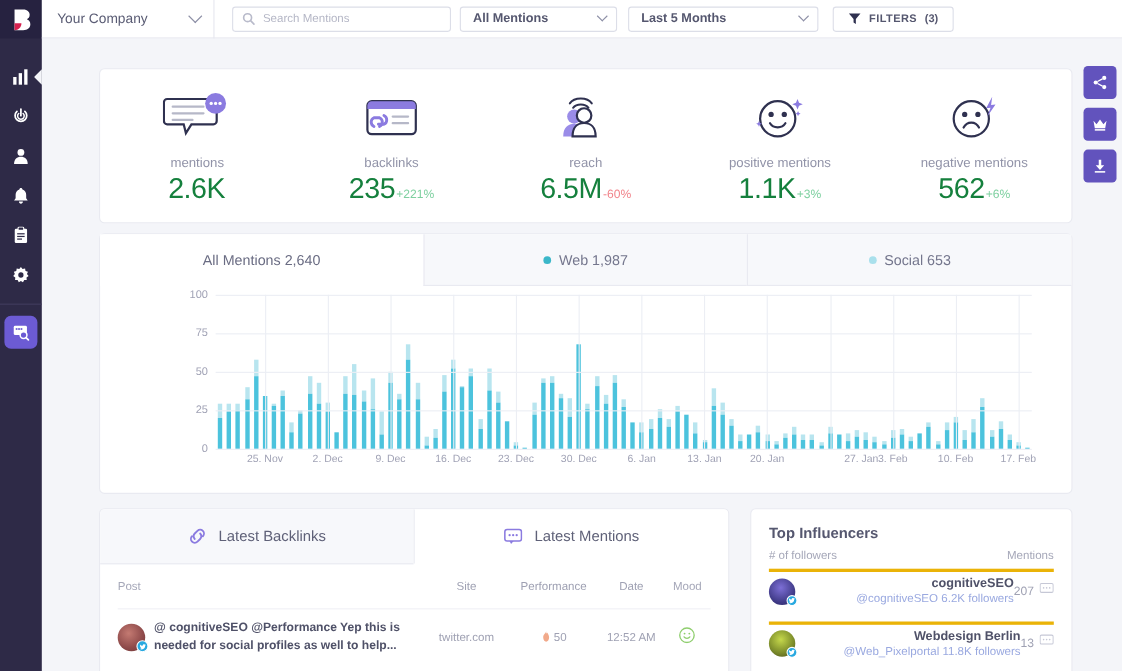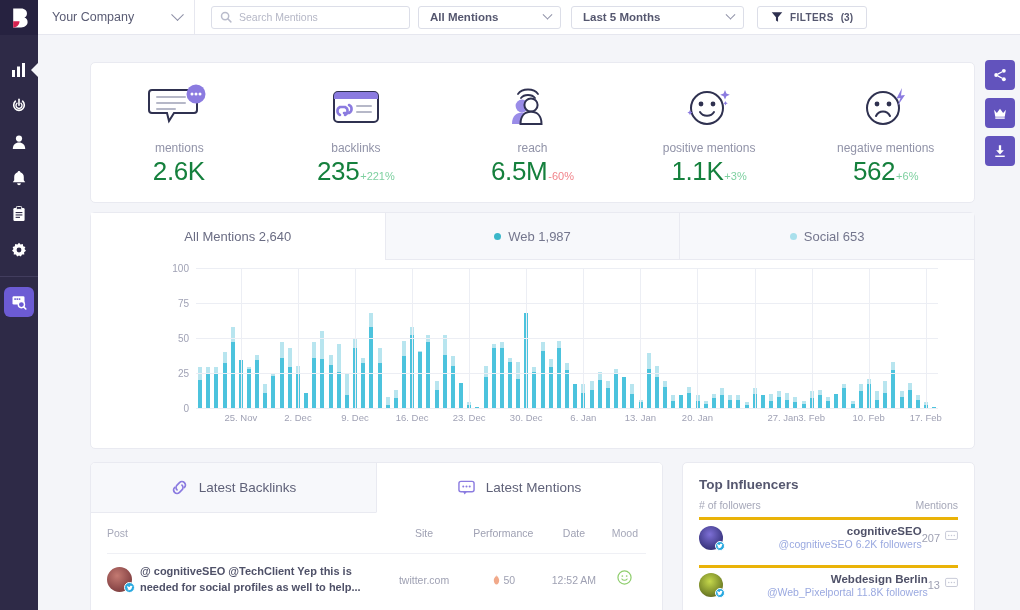--- a/index.html
+++ b/index.html
@@ -1024,21 +1024,21 @@
       </div>
       <div class="mrow">
         <div class="c-post">
           <div class="avatar">
             <span class="badge">
               <svg viewBox="0 0 16 16">
                   <path d="M15 3.2 C14.4 3.5 13.8 3.7 13.2 3.8 C13.9 3.4 14.4 2.8 14.6 2 C14 2.4 13.3 2.6 12.6 2.8 C12 2.2 11.2 1.8 10.3 1.8 C8.6 1.8 7.2 3.2 7.2 4.9 C7.2 5.2 7.2 5.4 7.3 5.6 C4.7 5.5 2.4 4.2 0.9 2.3 C0.6 2.8 0.5 3.4 0.5 4 C0.5 5.1 1 6 1.9 6.6 C1.4 6.6 0.9 6.4 0.5 6.2 C0.5 7.7 1.6 9 3 9.3 C2.8 9.4 2.5 9.4 2.2 9.4 C2 9.4 1.8 9.4 1.6 9.3 C2 10.6 3.2 11.5 4.6 11.5 C3.5 12.4 2.1 12.9 0.6 12.9 C0.4 12.9 0.2 12.9 0 12.9 C1.4 13.8 3.1 14.3 4.9 14.3 C10.3 14.3 13.2 9.9 13.2 6.1 C13.2 6 13.2 5.8 13.2 5.7 C13.9 5.2 14.5 4.3 15 3.2 Z"></path>
                 </svg>
             </span>
           </div>
-          <div class="post-text">@ cognitiveSEO @TechClient Yep this is needed for social profiles as well to help...</div>
+          <div class="post-text">@ cognitiveSEO @Performance Yep this is needed for social profiles as well to help...</div>
         </div>
         <div class="c-site">twitter.com</div>
         <div class="c-perf">
           <svg width="9" height="11" viewBox="0 0 10 12" style="vertical-align:-1px">
             <path d="M5 0.5 C5 3 2 3.5 2 7 C2 9.5 3.4 11.5 5 11.5 C6.6 11.5 8 9.5 8 7 C8 4.6 6.4 3.8 6.4 2.2 C6 3.4 5 3.6 5 0.5 Z" fill="#f1a98a"></path>
           </svg>
           <span>50</span>
         </div>
         <div class="c-date">12:52 AM</div>
         <div class="c-mood">

